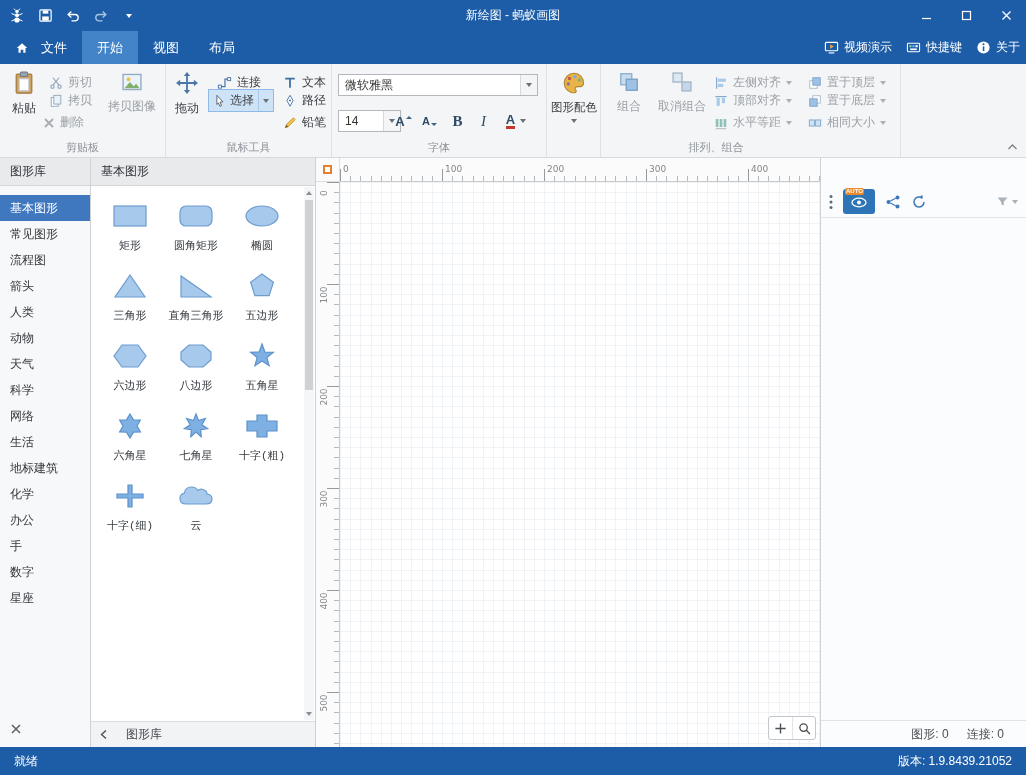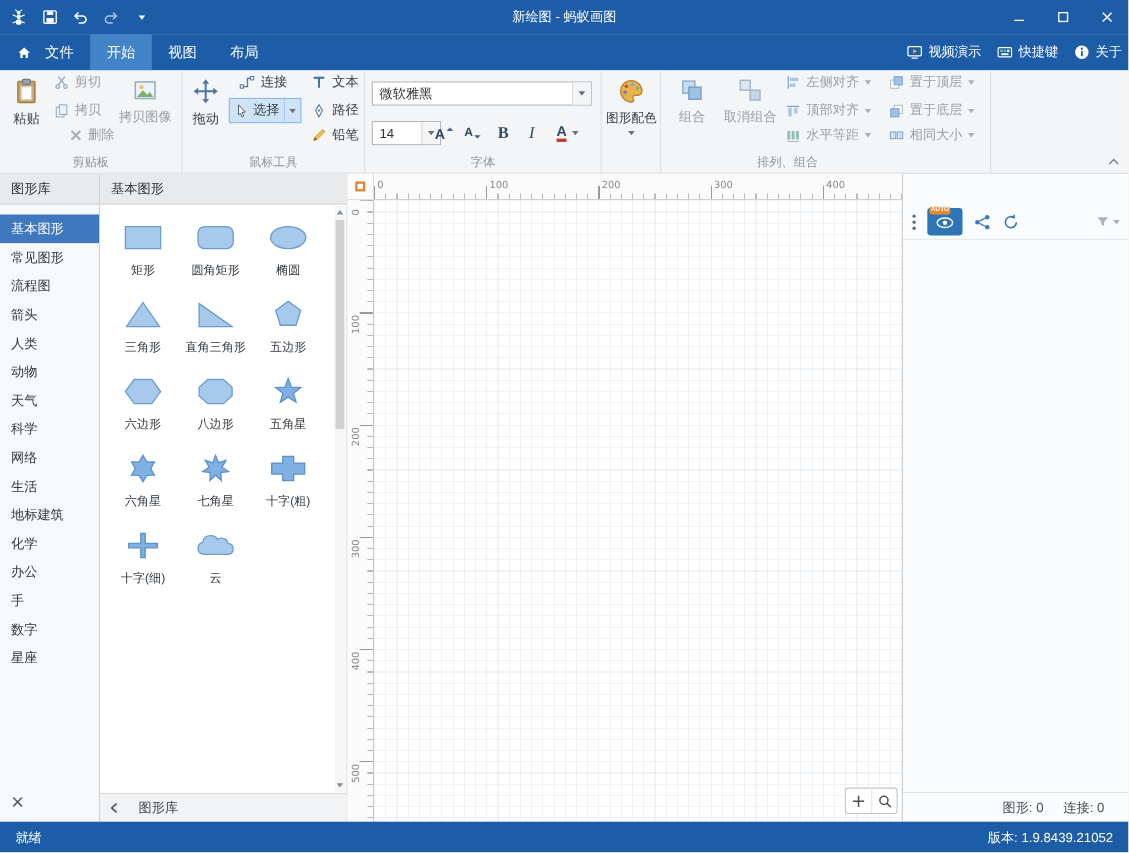--- a/index.html
+++ b/index.html
@@ -35,21 +35,21 @@
   .glabel { position:absolute; bottom:2px; left:0; right:0; text-align:center; font-size:11px; color:#8e9398; }
   .g-clip { left:0; width:166px; }
   .g-mouse { left:166px; width:166px; }
   .g-font { left:332px; width:215px; }
   .g-color { left:547px; width:54px; }
   .g-arrange { left:601px; width:300px; }
 
   .vbtn { position:absolute; top:4px; display:flex; flex-direction:column; align-items:center; padding-top:3px; }
   .vbtn .lbl { margin-top:5px; font-size:12px; white-space:nowrap; }
   .sbtn { position:absolute; height:21px; display:flex; align-items:center; gap:5px; font-size:12px; padding:0 3px; white-space:nowrap; }
-  .r1 { top:0; } .r2 { top:26px; } .r3 { top:48px; }
+  .r1 { top:8px; } .r2 { top:26px; } .r3 { top:48px; }
   .dim { color:#9aa0a6; }
 
   .sel-btn { position:absolute; left:42px; top:25px; width:66px; height:23px; background:#cfe3f7;
     border:1px solid #8fbae6; display:flex; align-items:center; }
   .sel-btn .part { display:flex; align-items:center; gap:4px; padding:0 4px; flex:1; }
   .sel-btn .drop { width:15px; height:100%; display:flex; align-items:center; justify-content:center; border-left:1px solid #a9c9ea; }
 
   .combo { position:absolute; background:#fff; border:1px solid #b4b8bc; display:flex; align-items:center; font-size:12px; color:#333; }
   .combo .val { flex:1; padding:0 6px; white-space:nowrap; overflow:hidden; }
   .combo .drop { width:17px; align-self:stretch; border-left:1px solid #d7dadd; display:flex; align-items:center; justify-content:center; background:#f4f5f6; }
@@ -67,21 +67,21 @@
     display:flex; align-items:center; padding:0 10px; color:#2f3338; font-size:12px; }
 
   .libbar { position:absolute; left:0; top:0; width:91px; height:100%; background:#f7f8f9; border-right:1px solid #cfd2d5; }
   .lib-list { position:absolute; top:28px; left:0; right:0; padding-top:9px; }
   .lib-item { height:26px; line-height:26px; padding-left:10px; font-size:12px; color:#33383d; white-space:nowrap; }
   .lib-item.sel { background:#3f78be; color:#fff; }
   .lib-close { position:absolute; left:10px; bottom:8px; width:16px; height:16px; }
 
   .shapes { position:absolute; left:91px; top:0; width:225px; height:100%; background:#fff; border-right:1px solid #cfd2d5; }
   .shape-grid { position:absolute; top:28px; left:0; right:12px; bottom:26px; display:grid;
-    grid-template-columns:repeat(3,66px); grid-auto-rows:70px; padding:8px 0 0 6px; overflow:hidden; }
+    grid-template-columns:repeat(3,66px); grid-auto-rows:70px; padding:8px 0 0 6px; overflow:hidden;font-family:Liberation Mono, monospace; }
   .cell { display:flex; flex-direction:column; align-items:center; padding-top:6px; }
   .shp { height:32px; display:flex; align-items:center; justify-content:center; }
   .slabel { margin-top:6px; font-size:11px; color:#33383d; white-space:nowrap; }
   .s-fill { fill:#a7c9ec; stroke:#6d9ccf; stroke-width:1.2; }
   .s-deep { fill:#7fb0e4; stroke:#5e91c8; stroke-width:1.2; }
   .vscroll { position:absolute; right:1px; top:29px; bottom:27px; width:10px; background:#f5f6f7; }
   .vscroll .thumb { position:absolute; left:1px; right:1px; top:13px; height:190px; background:#cfd1d3; }
   .sb-up { position:absolute; top:4px; left:2px; width:0; height:0; border-left:3px solid transparent; border-right:3px solid transparent; border-bottom:4px solid #8a8f94; }
   .sb-dn { position:absolute; bottom:4px; left:2px; width:0; height:0; border-left:3px solid transparent; border-right:3px solid transparent; border-top:4px solid #8a8f94; }
   .shape-footer { position:absolute; left:0; right:0; bottom:0; height:26px; background:#f2f3f4; border-top:1px solid #dadcde;
@@ -268,21 +268,21 @@
       </div>
       <div class="sbtn r2 dim" style="left:46px;">
         <span>
           <svg width="14" height="14" viewBox="0 0 16 16">
               <rect x="2.5" y="4" width="8" height="10" fill="#fff" stroke="#8ba3bb"></rect>
               <rect x="5.5" y="1.5" width="8" height="10" fill="#e9f1f9" stroke="#8ba3bb"></rect>
             </svg>
         </span>
         <span>拷贝</span>
       </div>
-      <div class="sbtn r3 dim" style="left:60px;">
+      <div class="sbtn r3 dim" style="left:40px;">
         <span>
           <svg width="12" height="12" viewBox="0 0 12 12">
               <path d="M2 2 L10 10 M10 2 L2 10" stroke="#a6acb2" stroke-width="1.8"></path>
             </svg>
         </span>
         <span>删除</span>
       </div>
       <div class="vbtn dim" style="left:102px; width:60px;">
         <span>
           <svg width="22" height="22" viewBox="0 0 16 16">

